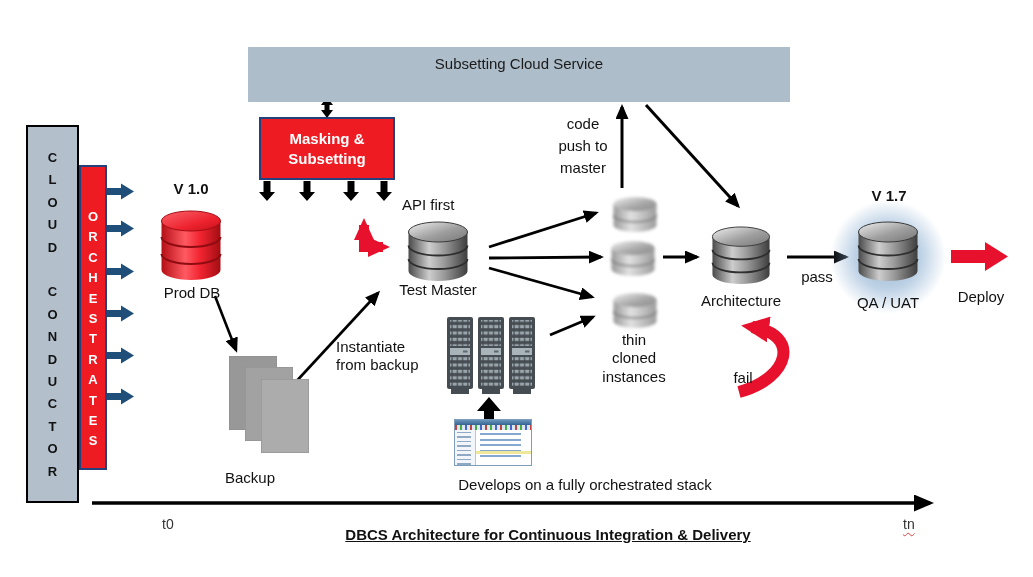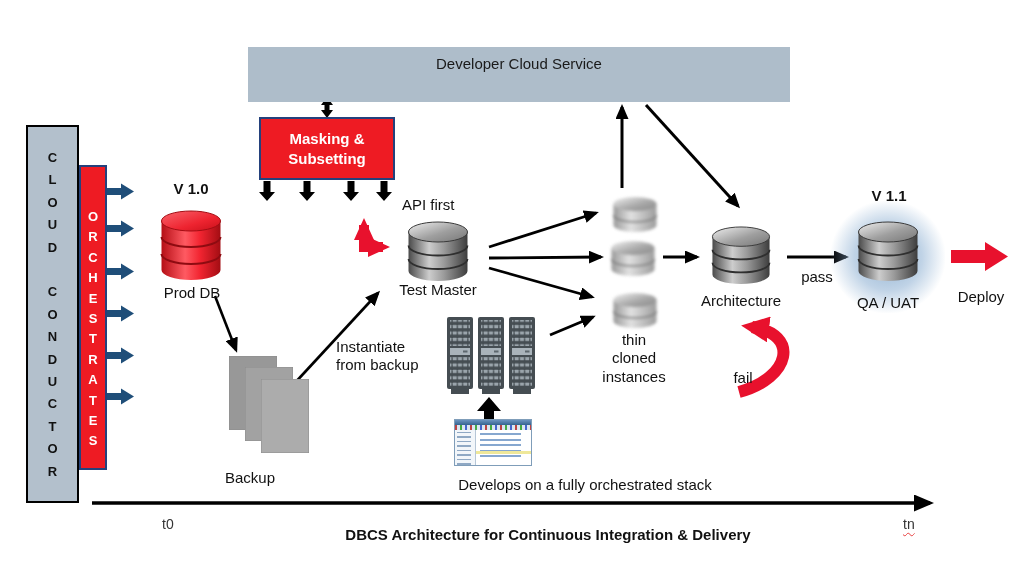--- a/index.html
+++ b/index.html
@@ -155,21 +155,21 @@
     <path d="M92 503 L930 503" stroke="#000" stroke-width="3.6" marker-end="url(#mBlackBig)" fill="none"></path>
 
     <g>
       <use href="#rackDef" x="447" y="317"></use>
       <use href="#rackDef" x="478" y="317"></use>
       <use href="#rackDef" x="509" y="317"></use>
     </g>
   </svg>
 
   <div class="abs banner" style="left:248px;top:47px;width:542px;height:55px;">
-    <div>Developer Cloud Service</div>
+    <div>Subsetting Cloud Service</div>
   </div>
 
   <div class="abs conductor ml" style="left:26px;top:125px;width:53px;height:378px;">C
 L
 O
 U
 D
 
 C
 O
@@ -247,20 +247,23 @@
     <svg width="46" height="38" viewBox="0 0 46 38">
       <path d="M1.5 8 V29 A21.5 7 0 0 0 44.5 29 V8" fill="url(#cylLight)"></path>
       <path d="M1.5 19 A21.5 7 0 0 0 44.5 19" fill="none" stroke="#6e6e6e" stroke-width="1.6"></path>
       <ellipse cx="23" cy="8" rx="21.5" ry="7" fill="url(#cylGrayTop)"></ellipse>
     </svg>
   </div>
   <div class="abs lbl ctr ml" style="left:584px;top:331px;width:100px;">thin
 cloned
 instances</div>
 
+  <div class="abs lbl ctr ml" style="left:550px;top:113px;width:66px;line-height:22px;">code
+push to
+master</div>
 
   <div class="abs editor" style="left:454px;top:419px;width:78px;height:47px;">
     <div class="tbar"></div>
     <div class="toolbar"></div>
     <div class="bodyrow">
       <div class="tree"></div>
       <div class="code">
           <div class="hl"></div>
         </div>
     </div>
@@ -274,31 +277,31 @@
       <path d="M1.5 38 A29.5 10 0 0 0 60.5 38" fill="none" stroke="#2f2f2f" stroke-width="1.8"></path>
       <ellipse cx="31" cy="11" rx="29.5" ry="10" fill="url(#cylGrayTop)" stroke="#3a3a3a" stroke-width="1"></ellipse>
     </svg>
   </div>
   <div class="abs lbl ctr" style="left:691px;top:292px;width:100px;">Architecture</div>
 
   <div class="abs lbl ctr" style="left:796px;top:268px;width:42px;">pass</div>
   <div class="abs lbl ctr" style="left:723px;top:345px;width:40px;margin-top:24px;">fail</div>
 
   <div class="abs glow" style="left:831px;top:201px;width:114px;height:112px;"></div>
-  <div class="abs lbl bold ctr" style="left:857px;top:187px;width:64px;">V 1.1</div>
+  <div class="abs lbl bold ctr" style="left:857px;top:187px;width:64px;">V 1.7</div>
   <div class="abs" style="left:857px;top:221px;">
     <svg width="62" height="62" viewBox="0 0 62 62">
       <path d="M1.5 11 V50 A29.5 10 0 0 0 60.5 50 V11" fill="url(#cylGray)"></path>
       <path d="M1.5 24.5 A29.5 10 0 0 0 60.5 24.5" fill="none" stroke="#2f2f2f" stroke-width="1.8"></path>
       <path d="M1.5 38 A29.5 10 0 0 0 60.5 38" fill="none" stroke="#2f2f2f" stroke-width="1.8"></path>
       <ellipse cx="31" cy="11" rx="29.5" ry="10" fill="url(#cylGrayTop)" stroke="#3a3a3a" stroke-width="1"></ellipse>
     </svg>
   </div>
   <div class="abs lbl ctr" style="left:838px;top:294px;width:100px;">QA / UAT</div>
 
   <div class="abs lbl ctr" style="left:948px;top:288px;width:66px;">Deploy</div>
 
 
   <div class="abs timelbl" style="left:162px;top:516px;">t0</div>
   <div class="abs timelbl tn-squiggle" style="left:903px;top:516px;">tn</div>
-  <div class="abs lbl bold ctr" style="left:248px;top:526px;width:600px;">DBCS Architecture for Continuous Integration &amp; Delivery</div>
+  <div class="abs lbl bold ctr" style="left:248px;top:526px;width:600px;text-decoration:underline;">DBCS Architecture for Continuous Integration &amp; Delivery</div>
 
 </div>
 
 </body></html>

